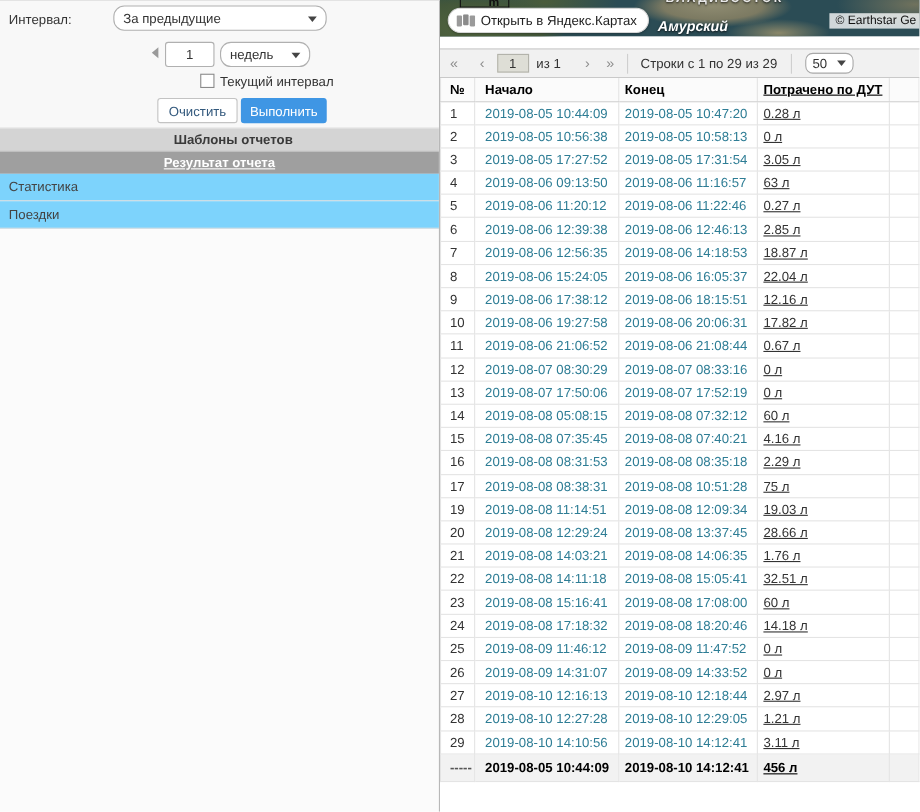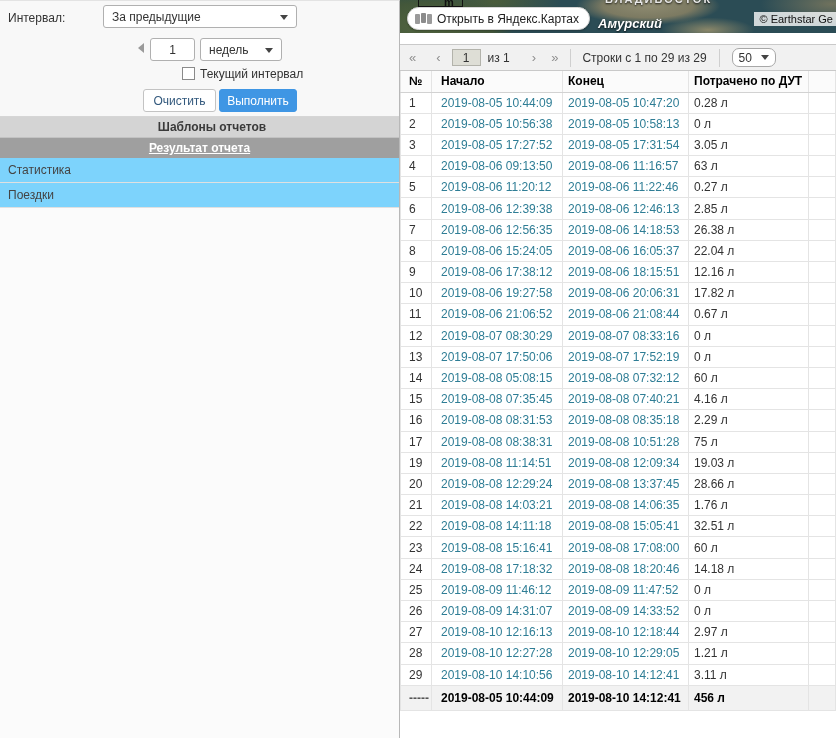--- a/index.html
+++ b/index.html
@@ -5,21 +5,21 @@
   * { margin:0; padding:0; box-sizing:border-box; }
   html,body { width:836px; height:738px; background:#fff; overflow:hidden;
               font-family:"Liberation Sans", sans-serif; font-size:12px; color:#333; }
   .app { position:relative; width:836px; height:738px; }
 
   
   .left-panel { position:absolute; left:0; top:0; width:400px; height:738px;
                 background:#fbfbfb; border-right:1px solid #b8b8b8; border-top:1px solid #e3e3e3; }
   .form-area { position:relative; height:116px; background:#f8f8f8; border-bottom:1px solid #d6d6d6; }
   .form-label { position:absolute; left:8px; top:10px; color:#333; }
-  .select { position:absolute; height:23px; background:#fff; border:1px solid #b0b0b0; border-radius:3px;
+  .select { position:absolute; height:23px; background:#fff; border:1px solid #b0b0b0; border-radius:10px;
             display:flex; align-items:center; padding:0 8px; color:#333; cursor:pointer; }
   .select .caret { position:absolute; right:8px; top:9px; width:0; height:0;
                    border-left:4px solid transparent; border-right:4px solid transparent; border-top:5px solid #444; }
   .sel-interval { left:103px; top:4px; width:194px; }
   .sel-unit { left:200px; top:37px; width:82px; }
   .step-arrow { position:absolute; top:42px; width:0; height:0; cursor:pointer; }
   .step-left  { left:138px; border-top:5px solid transparent; border-bottom:5px solid transparent; border-right:6px solid #9a9a9a; }
   .step-right { left:202px; border-top:5px solid transparent; border-bottom:5px solid transparent; border-left:6px solid #9a9a9a; }
   .count-input { position:absolute; left:150px; top:37px; width:45px; height:23px; text-align:center;
                  border:1px solid #b0b0b0; border-radius:3px; background:#fff; font:12px "Liberation Sans",sans-serif; color:#333; }
@@ -88,21 +88,21 @@
   
   table.trips { width:436px; border-collapse:collapse; table-layout:fixed; }
   table.trips th, table.trips td { border:1px solid #e4e4e4; border-top:none; font-size:12px;
                                    white-space:nowrap; overflow:hidden; }
   table.trips th { height:21px; background:#fbfbfb; font-weight:bold; color:#000; text-align:left;
                    border-bottom:1px solid #d2d2d2; }
   table.trips tbody td { height:21.2px; color:#333; }
   table.trips th:nth-child(1), table.trips td:nth-child(1) { padding-left:8px; }
   table.trips th:nth-child(2), table.trips td:nth-child(2) { padding-left:9px; }
   table.trips th:nth-child(3), table.trips td:nth-child(3) { padding-left:5px; }
-  table.trips th:nth-child(4), table.trips td:nth-child(4) { padding-left:5px; }
+  table.trips th:nth-child(4), table.trips td:nth-child(4) { padding-left:5px;text-decoration:underline; }
   table.trips td.num { color:#333; }
   table.trips a.dt { color:#2e7d95; text-decoration:none; cursor:pointer; }
   table.trips tfoot td { height:25px; background:#f2f2f2; border-top:1px solid #9e9e9e;
                          font-weight:bold; color:#000; }
   table.trips tfoot td.num { color:#555; }
 </style>
 </head>
 <body>
 
 <div class="app">
@@ -231,21 +231,21 @@
     <td class="num">6</td>
     <td><a class="dt">2019-08-06 12:39:38</a></td>
     <td><a class="dt">2019-08-06 12:46:13</a></td>
     <td>2.85 л</td>
     <td></td>
   </tr>
           <tr>
     <td class="num">7</td>
     <td><a class="dt">2019-08-06 12:56:35</a></td>
     <td><a class="dt">2019-08-06 14:18:53</a></td>
-    <td>26.38 л</td>
+    <td>18.87 л</td>
     <td></td>
   </tr>
           <tr>
     <td class="num">8</td>
     <td><a class="dt">2019-08-06 15:24:05</a></td>
     <td><a class="dt">2019-08-06 16:05:37</a></td>
     <td>22.04 л</td>
     <td></td>
   </tr>
           <tr>

